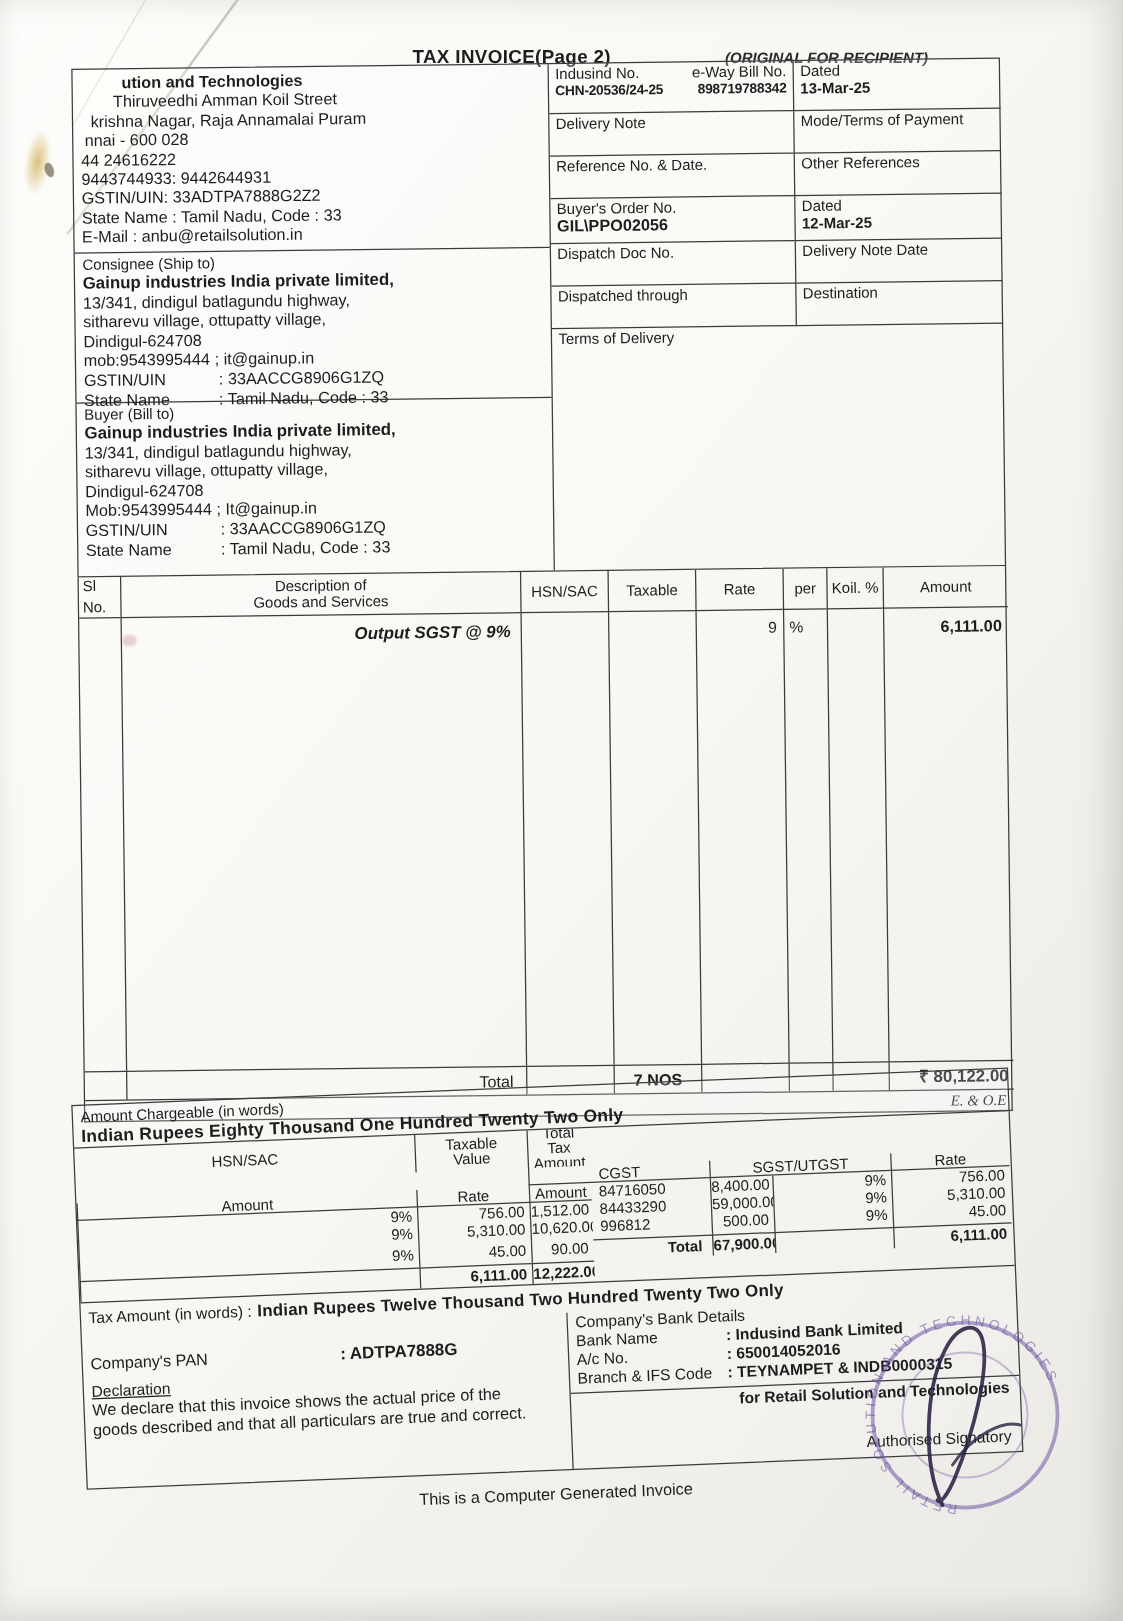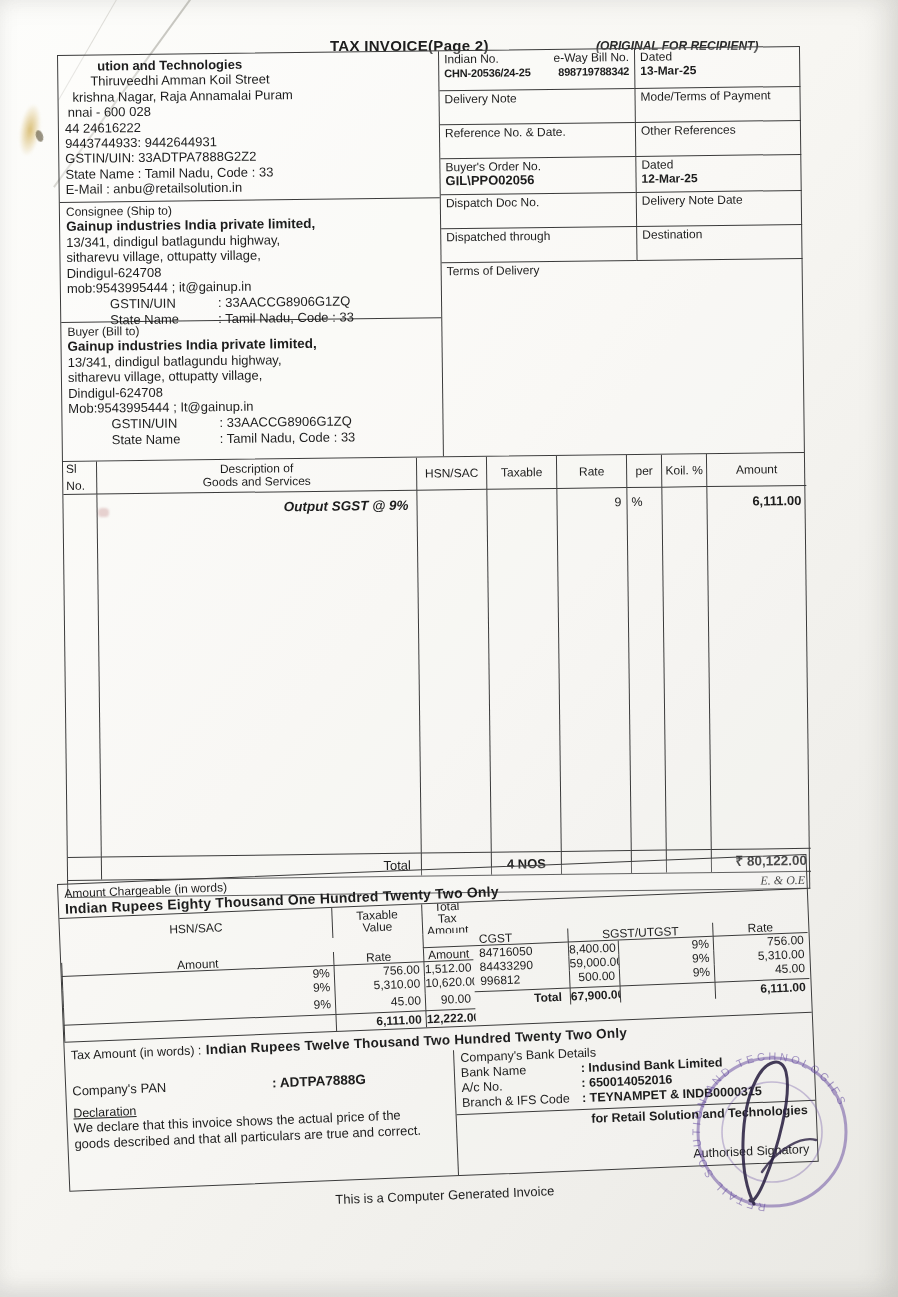--- a/index.html
+++ b/index.html
@@ -17,21 +17,21 @@
   
   .doc-top{left:57px;top:55px;width:743px;transform:rotate(-0.7deg);transform-origin:top left;}
   .party-grid{display:grid;grid-template-columns:380px 361px;border:1.4px solid #3b3b3b;background:rgba(255,255,255,.25);}
   .lcol{display:flex;flex-direction:column;}
   .seller{height:143px;border-bottom:1px solid #3b3b3b;padding:3px 6px 0;font-size:13px;line-height:15.4px;}
   .blk{border-bottom:1px solid #3b3b3b;padding:2px 6px 3px;font-size:13px;line-height:15.6px;}
   .blk:last-child{border-bottom:none;}
   .blk .lab{font-size:12px;line-height:14px;}
   .blk .nm{font-weight:bold;font-size:13.5px;}
   .kv{display:flex;}
-  .kv .k{width:108px;flex:none;margin-left:43px;}
+  .kv .k{width:108px;flex:none;}
   .rcol{display:grid;grid-template-columns:195px 166px;grid-template-rows:40px 34px 34px 36px 34px 34px 193px;border-left:1px solid #3b3b3b;}
   .hc{border-bottom:1px solid #3b3b3b;padding:1px 5px;font-size:12px;line-height:14px;overflow:hidden;}
   .hc.rb{border-left:1px solid #3b3b3b;}
   .hc .val{font-weight:bold;font-size:12px;}
   .hc .val.sm2{font-size:11px;letter-spacing:-.2px;}
   .split{display:flex;justify-content:space-between;}
   .terms{grid-column:1/3;border-bottom:none;}
   
   .items{display:grid;border:1.4px solid #3b3b3b;border-top:none;background:rgba(255,255,255,.2);
     grid-template-columns:33px 320px 70px 70px 70px 35px 45px 100px;
@@ -99,21 +99,21 @@
 
 <div class="page">
 
   <div class="abs crease"></div>
   <div class="abs crease2"></div>
   <div class="abs stain"></div>
   <div class="abs stain2"></div>
   <div class="abs smudge"></div>
 
   <div class="abs title" style="left:330px;top:37px;">TAX INVOICE(Page 2)</div>
-  <div class="abs copy" style="left:596px;top:39px;">(ORIGINAL FOR RECIPIENT)</div>
+  <div class="abs copy" style="left:580px;top:39px;">(ORIGINAL FOR RECIPIENT)</div>
 
   <div class="abs doc-top">
     <div class="party-grid">
 
       <div class="lcol">
         <div class="seller">
           <div class="b" style="padding-left:33px;">ution and Technologies</div>
           <div style="padding-left:26px;">Thiruveedhi Amman Koil Street</div>
           <div style="padding-left:8px;">krishna Nagar, Raja Annamalai Puram</div>
           <div style="padding-left:3px;">nnai - 600 028</div>
@@ -155,21 +155,21 @@
           <div class="kv">
             <span class="k">State Name</span>
             <span>: Tamil Nadu, Code : 33</span>
           </div>
         </div>
       </div>
 
       <div class="rcol">
         <div class="hc">
           <div class="split">
-            <span>Indian No.</span>
+            <span>Indusind No.</span>
             <span>e-Way Bill No.</span>
           </div>
           <div class="split">
             <span class="val sm2">CHN-20536/24-25</span>
             <span class="val sm2">898719788342</span>
           </div>
         </div>
         <div class="hc rb">
           <div>Dated</div>
           <div class="val">13-Mar-25</div>
@@ -241,21 +241,21 @@
       <div class="ic itb"></div>
       <div class="ic itb"></div>
       <div class="ic itb num">9</div>
       <div class="ic itb" style="padding-left:4px;font-size:12.5px;">%</div>
       <div class="ic itb"></div>
       <div class="ic itb num b" style="font-size:13px;">6,111.00</div>
 
       <div class="ic c1 itt"></div>
       <div class="ic itt" style="justify-content:flex-end;padding-right:10px;">Total</div>
       <div class="ic itt"></div>
-      <div class="ic itt b" style="justify-content:center;">4 NOS</div>
+      <div class="ic itt b" style="justify-content:center;">7 NOS</div>
       <div class="ic itt"></div>
       <div class="ic itt"></div>
       <div class="ic itt"></div>
       <div class="ic itt b" style="justify-content:flex-end;padding-right:4px;font-size:13.5px;">₹ 80,122.00</div>
 
       <div class="eoe-row">E. &amp; O.E</div>
     </div>
   </div>
 
   <div class="abs doc-bottom">

